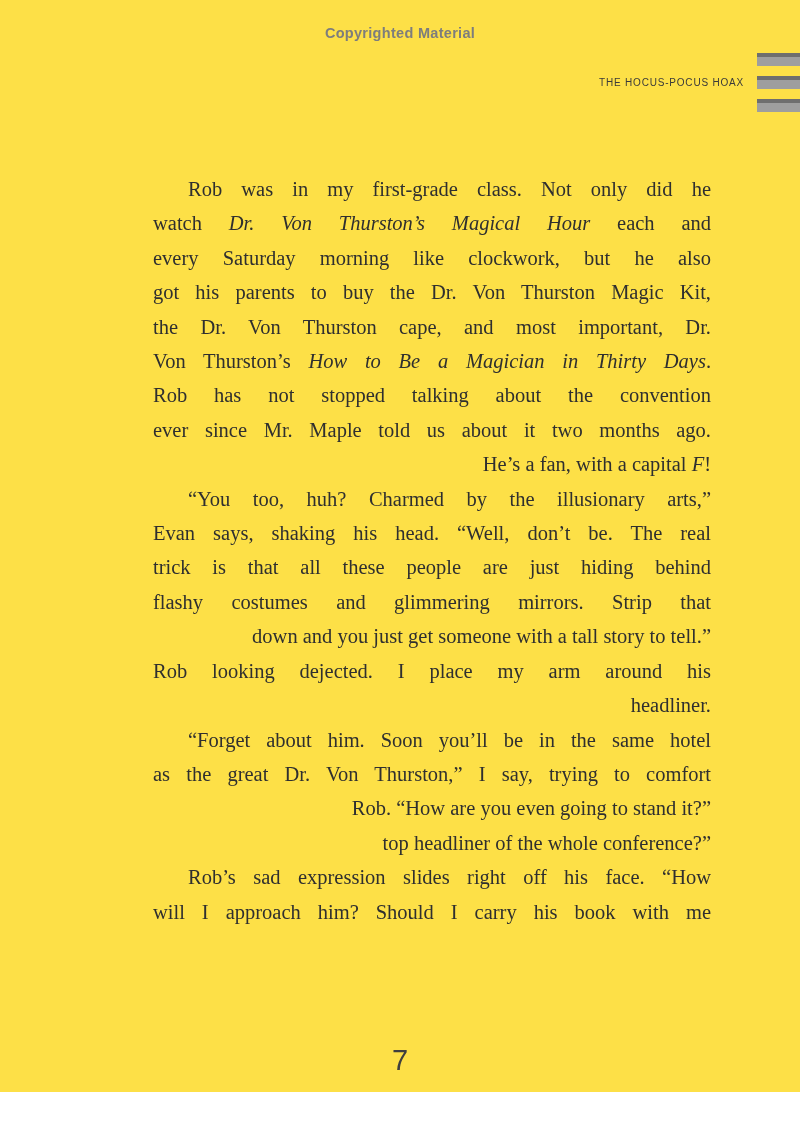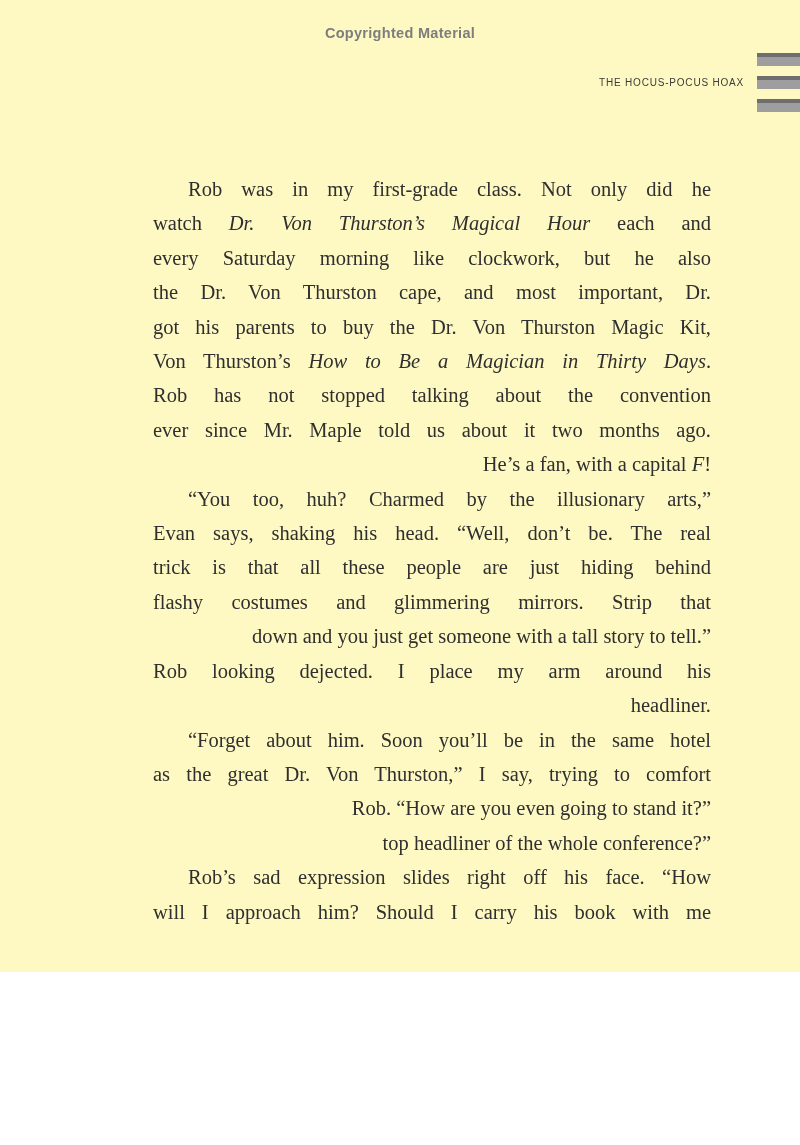--- a/index.html
+++ b/index.html
@@ -3,22 +3,22 @@
 <meta charset="utf-8">
 <style>
   html, body {
     margin: 0;
     padding: 0;
     background: #ffffff;
   }
   .page {
     position: relative;
     width: 800px;
-    height: 972px;
-    background: #fef9c3;
+    height: 1092px;
+    background: #fde047;
     overflow: hidden;
     font-family: "Liberation Serif", serif;
   }
   .copyright {
     position: absolute;
     left: 0;
     width: 100%;
     text-align: center;
     font-family: "Liberation Sans", sans-serif;
     font-weight: 700;
@@ -96,22 +96,22 @@
   <div class="stripes">
     <div class="stripe" style="background: rgb(158, 158, 158); border-top-color: rgb(110, 110, 110);"></div>
     <div class="stripe" style="background: rgb(158, 158, 158); border-top-color: rgb(110, 110, 110);"></div>
     <div class="stripe" style="background: rgb(158, 158, 158); border-top-color: rgb(110, 110, 110);"></div>
   </div>
 
   <div class="body-text" id="body-text">
       <div class="line justify indent"><span>Rob was in my first-grade class. Not only did he</span></div>
       <div class="line justify"><span>watch </span><i>Dr. Von Thurston’s Magical Hour</i><span> each and</span></div>
       <div class="line justify"><span>every Saturday morning like clockwork, but he also</span></div>
+      <div class="line justify"><span>got his parents to buy the Dr. Von Thurston Magic Kit,</span></div>
       <div class="line justify"><span>the Dr. Von Thurston cape, and most important, Dr.</span></div>
-      <div class="line justify"><span>got his parents to buy the Dr. Von Thurston Magic Kit,</span></div>
       <div class="line justify"><span>Von Thurston’s </span><i>How to Be a Magician in Thirty Days</i><span>.</span></div>
       <div class="line justify"><span>Rob has not stopped talking about the convention</span></div>
       <div class="line justify"><span>ever since Mr. Maple told us about it two months ago.</span></div>
       <div class="line ragged"><span>He’s a fan, with a capital </span><i>F</i><span>!</span></div>
       <div class="line justify indent"><span>“You too, huh? Charmed by the illusionary arts,”</span></div>
       <div class="line justify"><span>Evan says, shaking his head. “Well, don’t be. The real</span></div>
       <div class="line justify"><span>trick is that all these people are just hiding behind</span></div>
       <div class="line justify"><span>flashy costumes and glimmering mirrors. Strip that</span></div>
       <div class="line ragged"><span>down and you just get someone with a tall story to tell.”</span></div>
       <div class="line justify"><span>Rob looking dejected. I place my arm around his</span></div>

